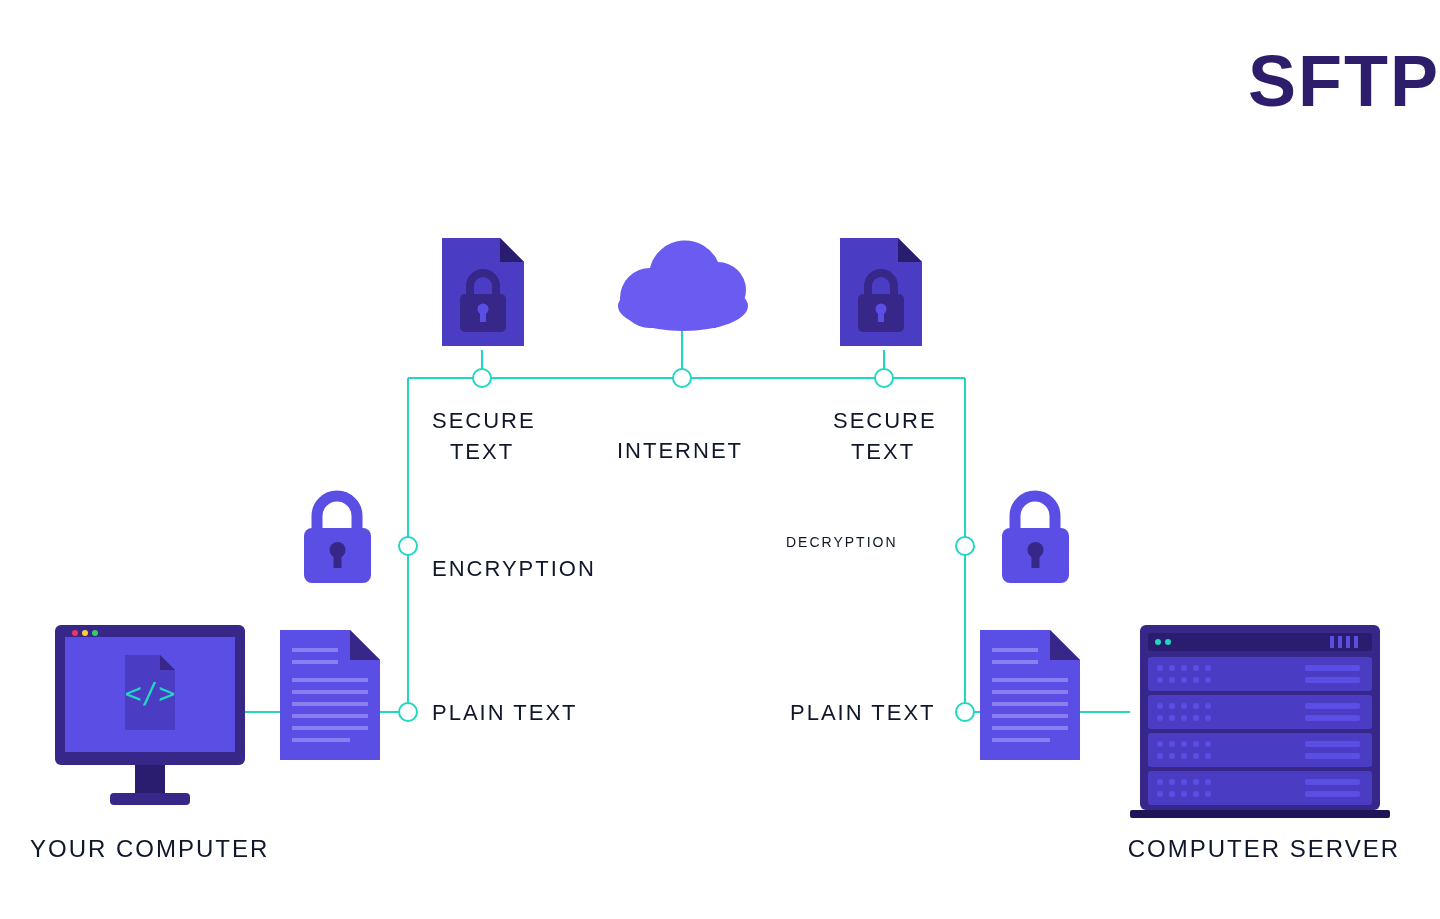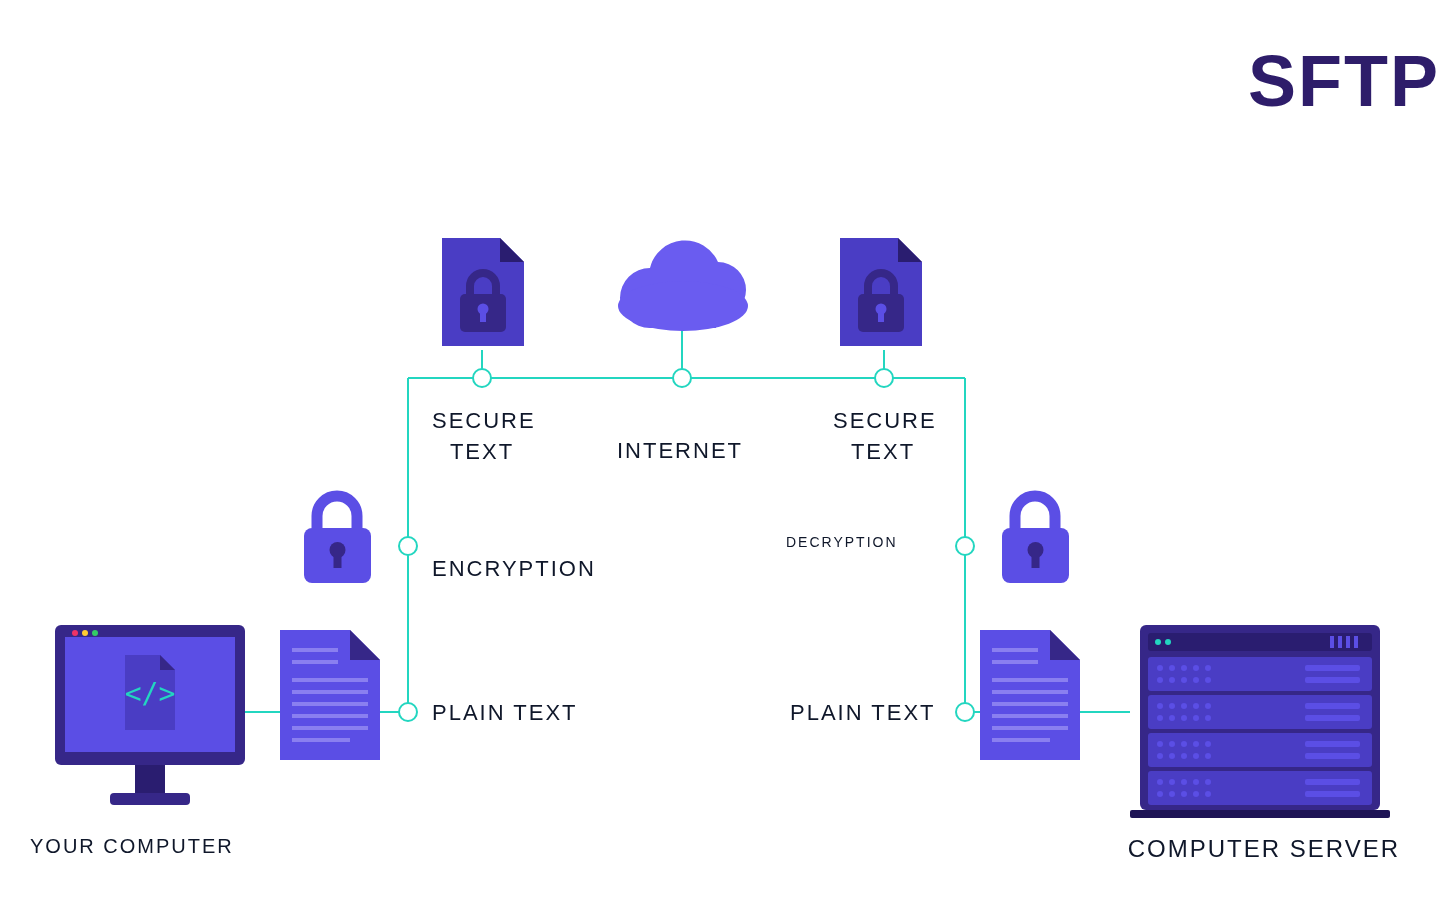--- a/index.html
+++ b/index.html
@@ -31,21 +31,21 @@
       color: #2e1d6a;
       letter-spacing: 4px;
       margin-top: 8px;
     }
     .label {
       position: absolute;
       color: #0f172a;
       letter-spacing: 2px;
       font-weight: 400;
     }
-    .label-computer { left: 30px; top: 835px; font-size: 20px; }
+    .label-computer { left: 30px; top: 835px; font-size: 24px; }
     .label-server { right: 40px; top: 835px; font-size: 24px; }
     .label-secure-left { left: 432px; top: 406px; font-size: 22px; width: 100px; text-align: center; line-height: 1.4; }
     .label-internet { left: 615px; top: 406px; font-size: 22px; width: 130px; text-align: center; margin-top: 32px; }
     .label-secure-right { left: 833px; top: 406px; font-size: 22px; width: 100px; text-align: center; line-height: 1.4; }
     .label-encryption { left: 432px; top: 534px; font-size: 22px; margin-top: 22px; }
     .label-decryption { left: 786px; top: 534px; font-size: 14px; }
     .label-plaintext-left { left: 432px; top: 700px; font-size: 22px; }
     .label-plaintext-right { left: 790px; top: 700px; font-size: 22px; }
 
     svg.diagram { position: absolute; top: 0; left: 0; }

